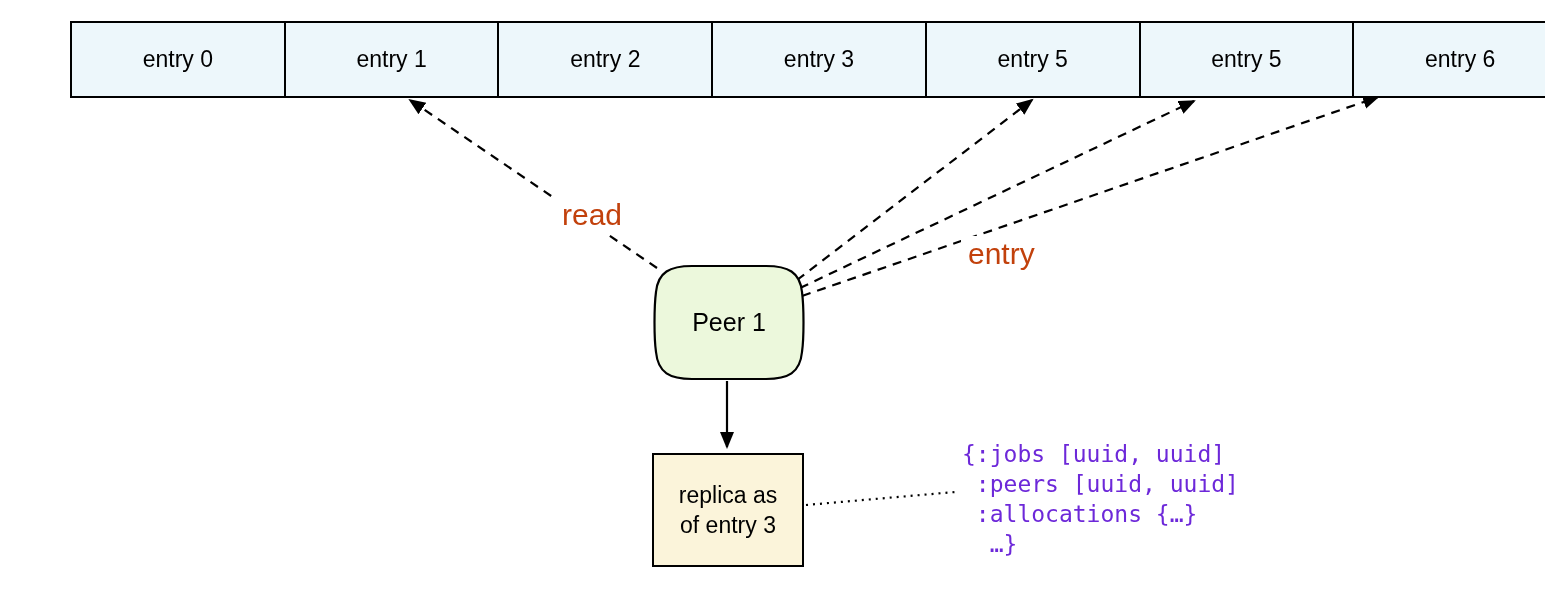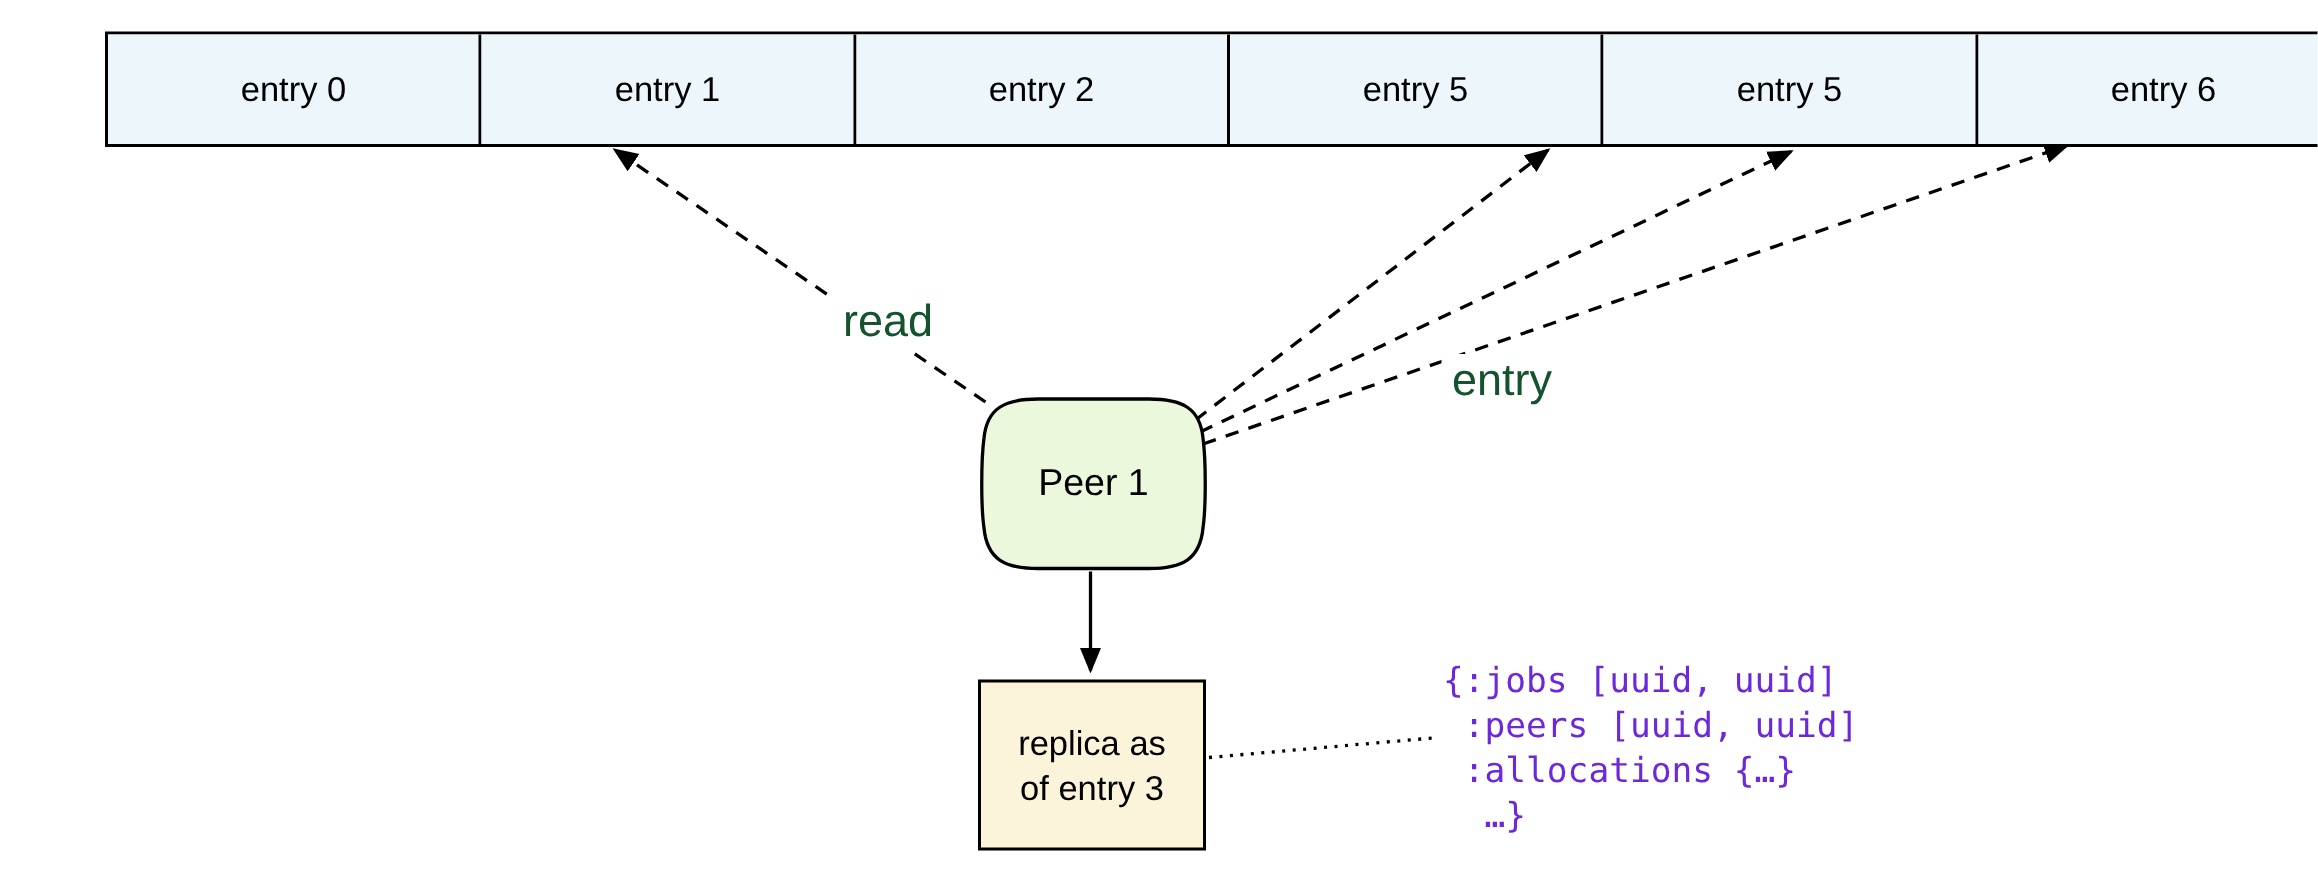--- a/index.html
+++ b/index.html
@@ -87,21 +87,21 @@
     color: #000;
     text-align: center;
     z-index: 2;
   }
   
   .edge-label {
     position: absolute;
     background: #ffffff;
     padding: 1px 7px;
     font-size: 30px;
-    color: #14532d;
+    color: #c2410c;
     z-index: 3;
     white-space: nowrap;
   }
   #read-label  { left: 508px; top: 197px; }
   #append-label{ left: 914px; top: 236px; }
   
   #state-snippet {
     position: absolute;
     left: 915px; top: 439px;
     margin: 0;
@@ -137,20 +137,21 @@
 
     <path class="peer-shape" d="M645,266 L719,266 C741,266 753,272 755,292 C757,307 757,338 755,352
              C753,373 741,379 719,379 L645,379 C623,379 611,373 609,352
              C607,338 607,307 609,292 C611,272 623,266 645,266 Z"></path>
   </svg>
 
   <div id="log-row">
     <div class="log-cell">entry 0</div>
     <div class="log-cell">entry 1</div>
     <div class="log-cell">entry 2</div>
+    <div class="log-cell">entry 3</div>
     <div class="log-cell">entry 5</div>
     <div class="log-cell">entry 5</div>
     <div class="log-cell">entry 6</div>
   </div>
 
   <div id="peer-label">Peer 1</div>
 
   <div id="replica-box">
     <span>replica as</span>
     <span>of entry 3</span>

